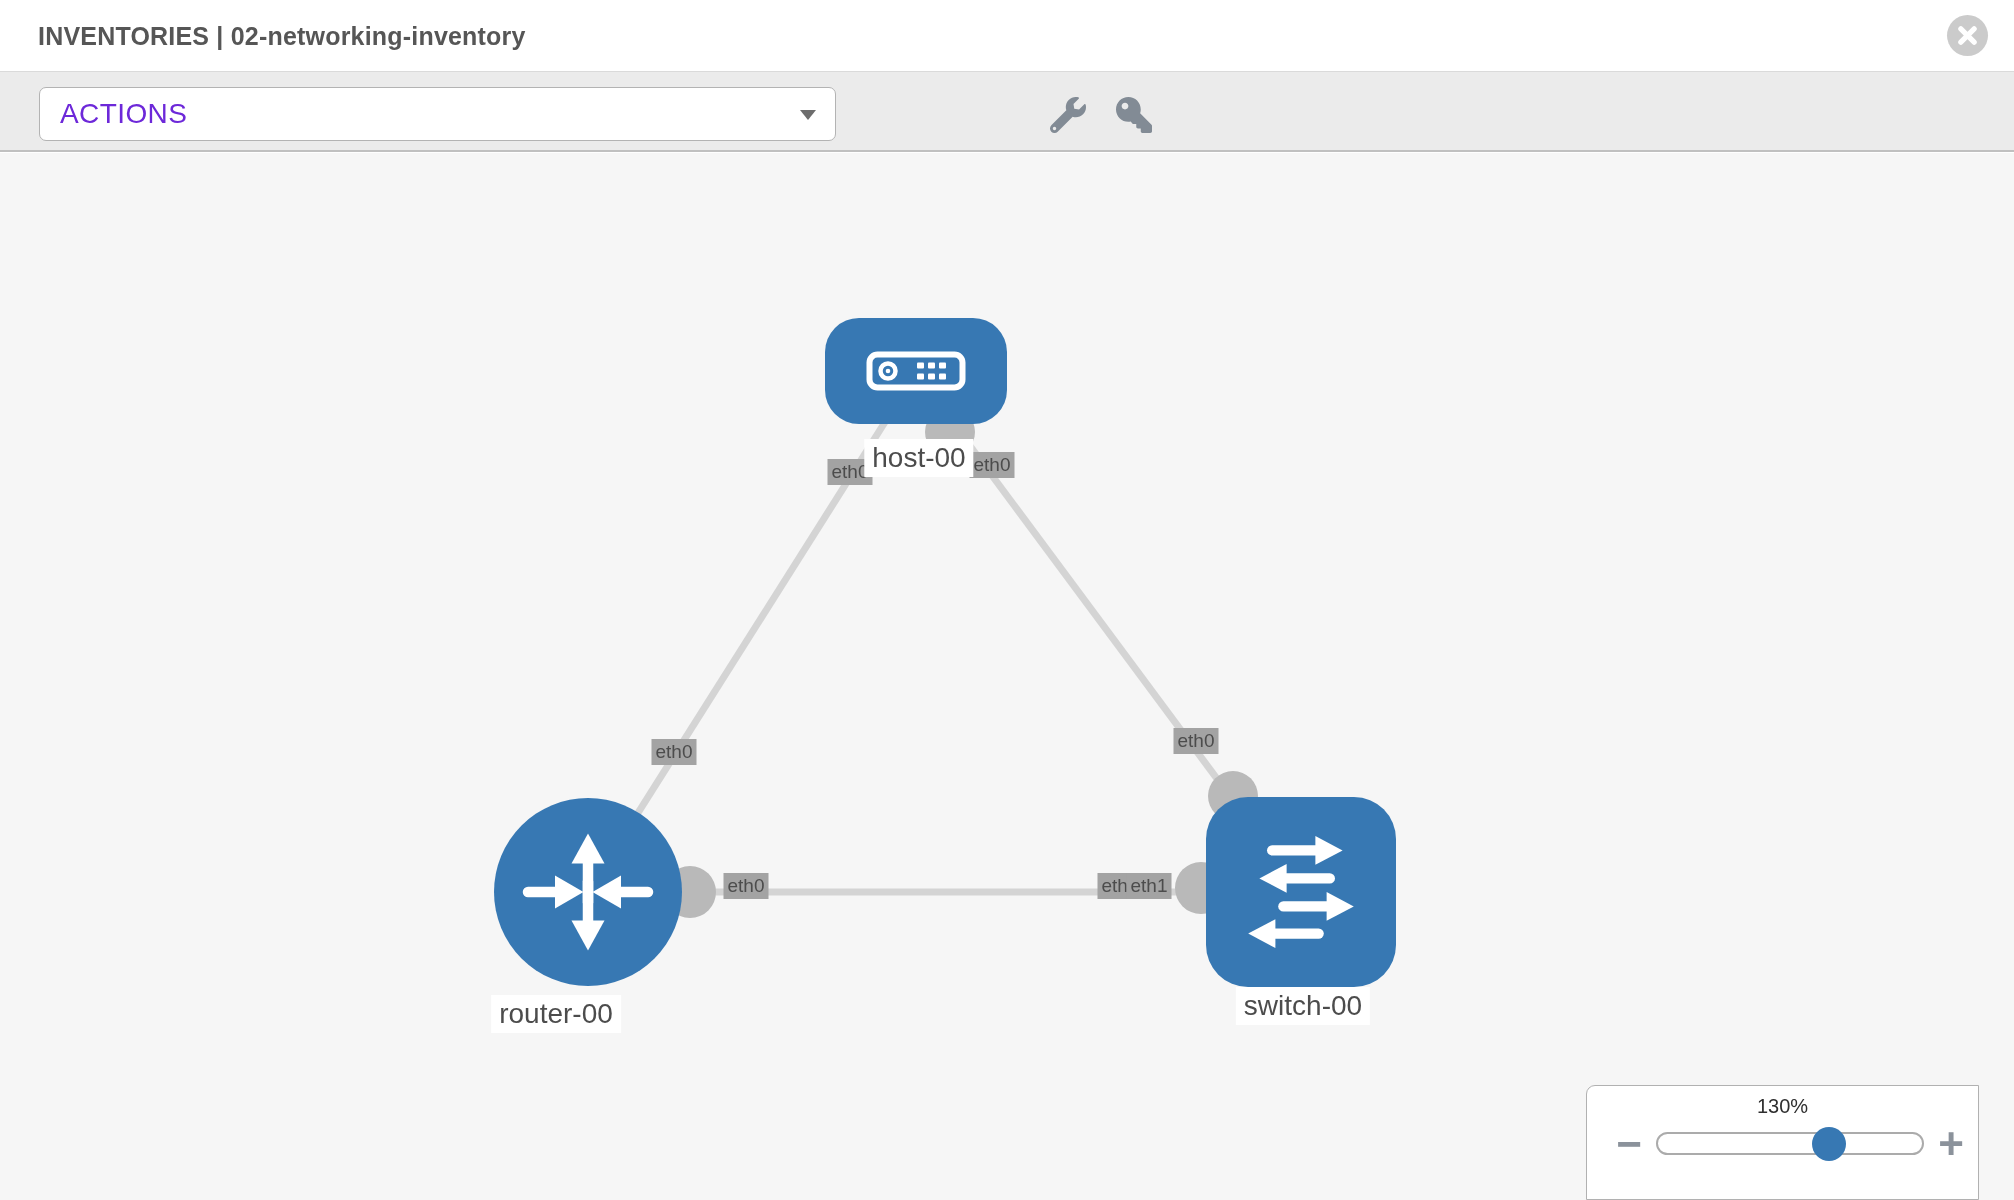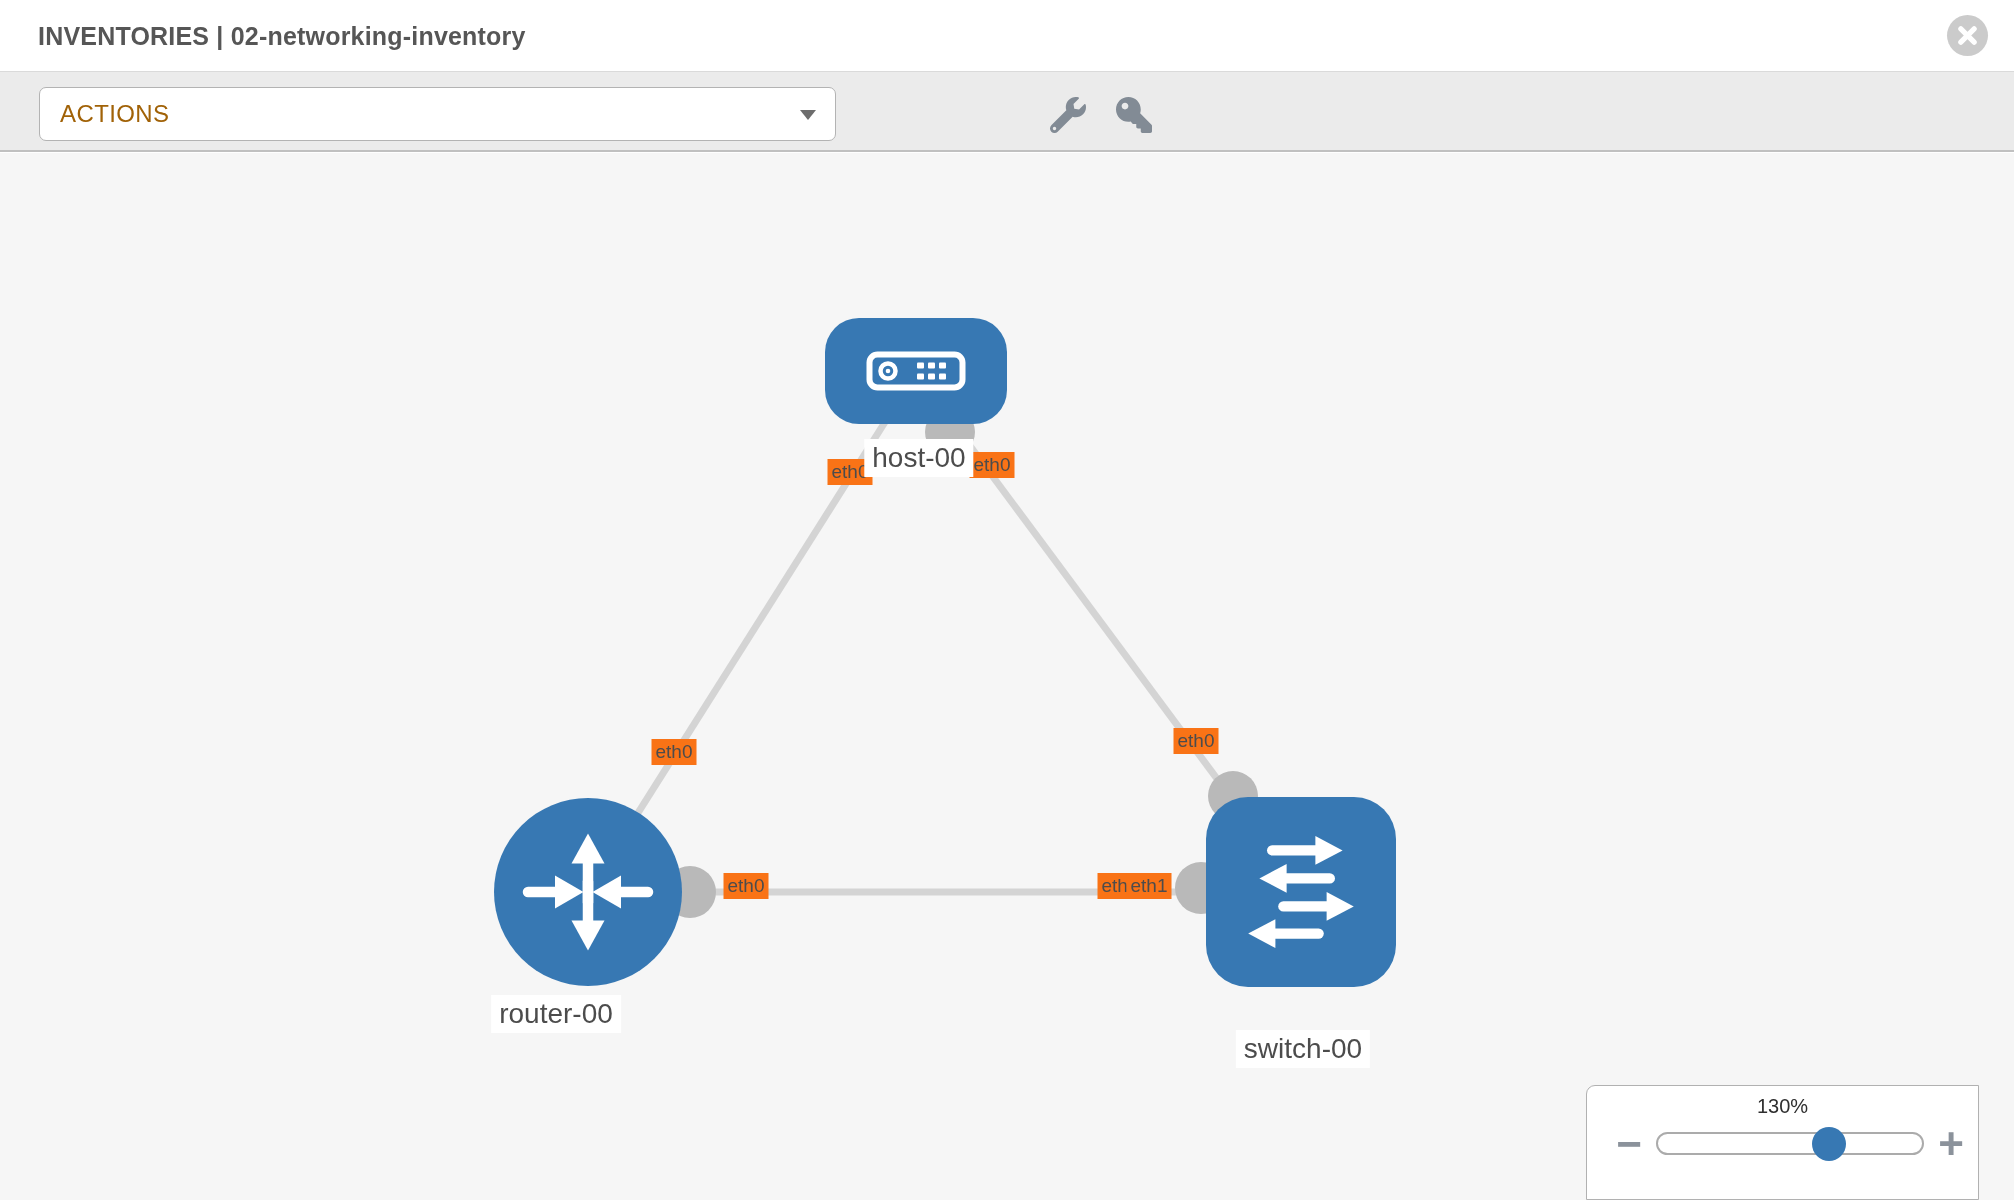--- a/index.html
+++ b/index.html
@@ -30,21 +30,21 @@
     background: #ebebeb;
     border-top: 1px solid #dadada;
     border-bottom: 2px solid #c0c0c0;
   }
   .dropdown {
     position: absolute; top: 15px; height: 54px;
     background: #fff; border: 1px solid #b3b3b3; border-radius: 7px;
     display: flex; align-items: center; padding: 0 20px;
     cursor: pointer;
   }
-  .dropdown-label { font-size: 24px; color: #a16207; letter-spacing: 0.4px; }
+  .dropdown-label { font-size: 28px; color: #6d28d9; letter-spacing: 0.4px; }
   .caret {
     position: absolute; right: 19px; top: 50%; margin-top: -4px;
     width: 0; height: 0;
     border-left: 8px solid transparent; border-right: 8px solid transparent;
     border-top: 10px solid #6d6d6d;
   }
   .dd-actions { left: 39px;  width: 797px; }
   .dd-search  { left: 1182px; width: 794px; }
   .tool-icon { position: absolute; top: 25px; width: 36px; height: 36px; cursor: pointer; }
   .tool-icon.wrench { left: 1050px; }
@@ -62,21 +62,21 @@
   .node-router { left: 494px; top: 645px; width: 188px; height: 188px; border-radius: 50%;  background: #3778b3; }
   .node-switch { left: 1206px; top: 644px; width: 190px; height: 190px; border-radius: 42px; background: #3778b3; }
 
   .node-label {
     position: absolute; transform: translate(-50%, -50%);
     background: #ffffff; color: #4c4c4c;
     font-size: 28px; padding: 3px 8px; white-space: nowrap;
   }
   .if-label {
     position: absolute; transform: translate(-50%, -50%);
-    background: #f97316; color: #4c4c4c;
+    background: #a3a3a3; color: #4c4c4c;
     font-size: 19px; padding: 2px 4px; white-space: nowrap;
   }
 
   
   .zoom-panel {
     position: absolute; left: 1586px; top: 1085px; width: 393px; height: 115px;
     background: #ffffff; border: 1px solid #b1b1b1; border-top-left-radius: 9px;
   }
   .zoom-value {
     position: absolute; top: 9px; left: 0; width: 100%;
@@ -190,21 +190,21 @@
   <span class="if-label" style="left:850px; top:319px;">eth0</span>
   <span class="if-label" style="left:674px; top:599px;">eth0</span>
   <span class="if-label" style="left:992px; top:312px;">eth0</span>
   <span class="if-label" style="left:1196px; top:588px;">eth0</span>
   <span class="if-label" style="left:746px; top:733px;">eth0</span>
   <span class="if-label" style="left:1120px; top:733px;">eth0</span>
   <span class="if-label" style="left:1149px; top:733px;">eth1</span>
 
   <span class="node-label" style="left:919px; top:305px;">host-00</span>
   <span class="node-label" style="left:556px; top:861px;">router-00</span>
-  <span class="node-label" style="left:1303px; top:896px;">switch-00</span>
+  <span class="node-label" style="left:1303px; top:853px;">switch-00</span>
 </div>
 
 <div class="zoom-panel">
   <div class="zoom-value">130%</div>
   <div class="zoom-btn zoom-out">−</div>
   <div class="zoom-track"></div>
   <div class="zoom-handle"></div>
   <div class="zoom-btn zoom-in">+</div>
 </div>
 

